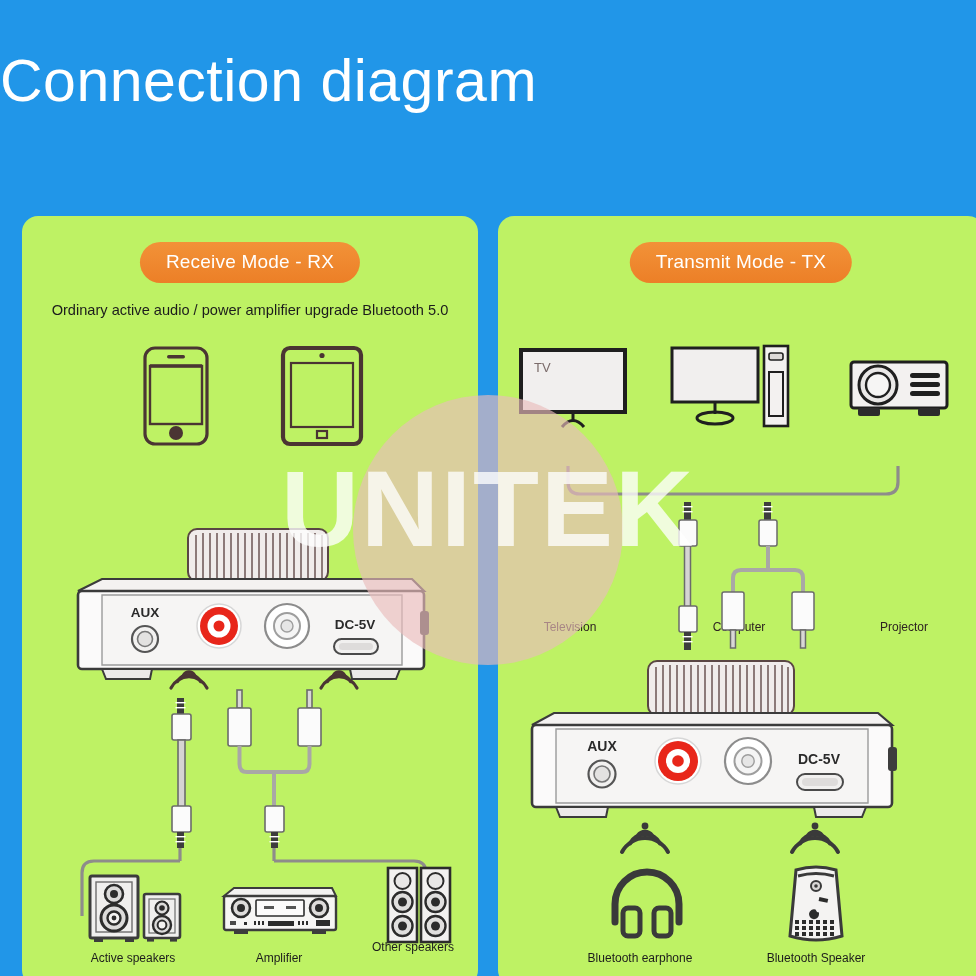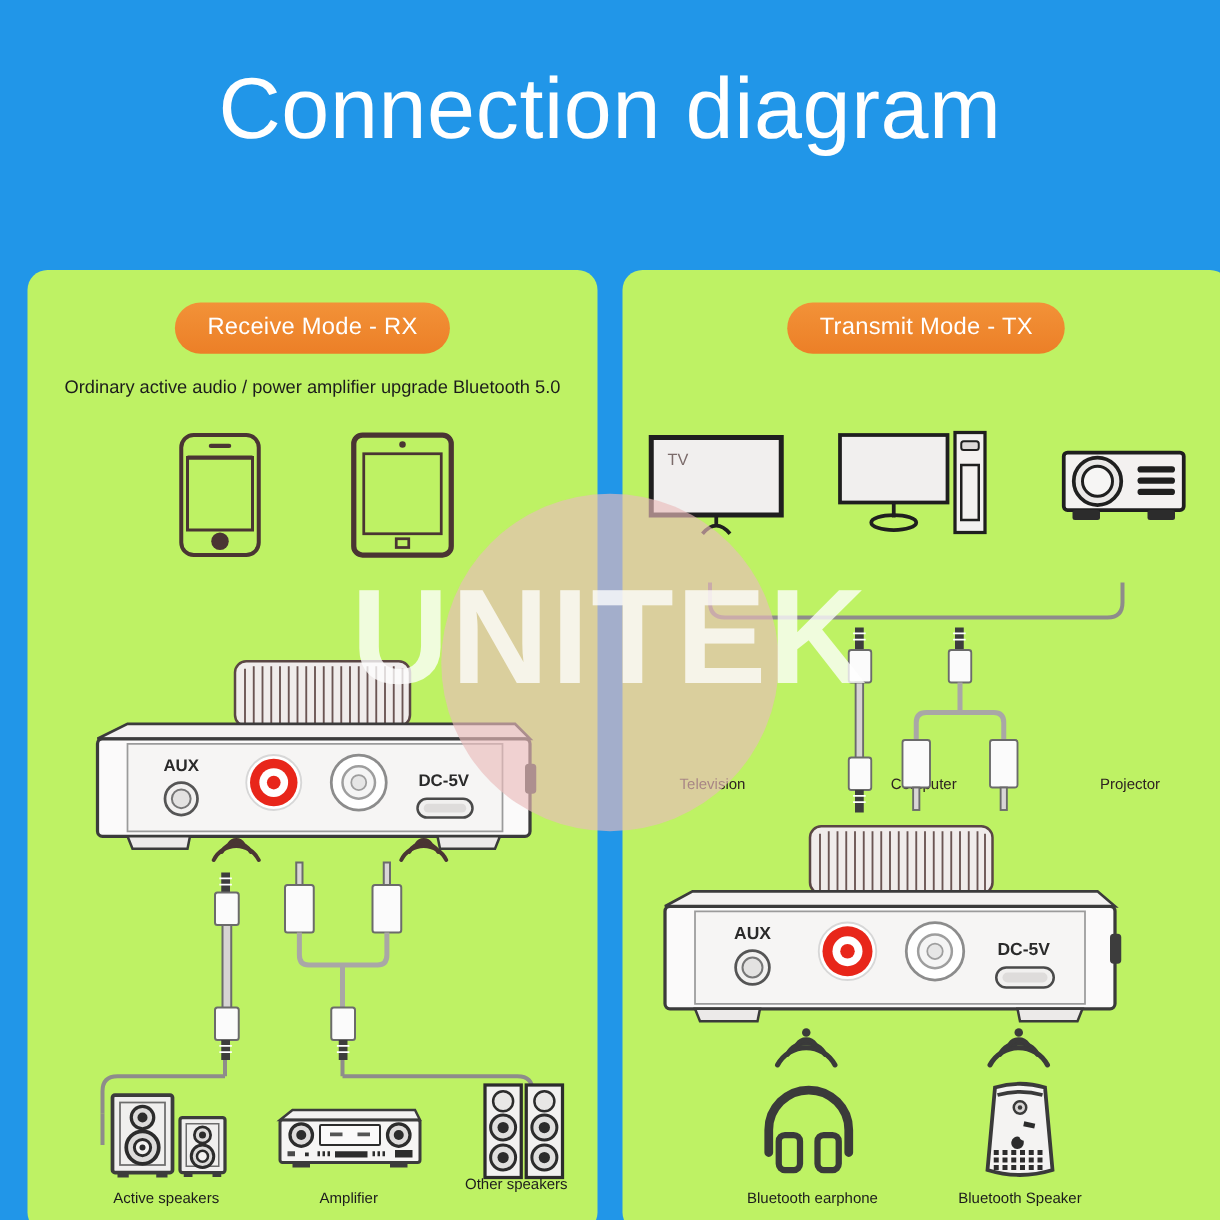--- a/index.html
+++ b/index.html
@@ -7,23 +7,22 @@
     width: 976px; height: 976px;
     background: #2196e8;
     font-family: "Liberation Sans", sans-serif;
     overflow: hidden;
   }
   #root { position: relative; width: 976px; height: 976px; }
 
   
   .page-title {
     position: absolute; top: 52px; left: 0; width: 100%;
-    text-align: center;
     color: #ffffff;
-    font-size: 69px;
+    font-size: 59px;
     font-weight: 400;
     letter-spacing: 0.5px;
     line-height: 1;
   }
 
   
   .panel {
     position: absolute;
     top: 176px;
     height: 770px;
@@ -479,21 +478,21 @@
         </svg>
       </div>
 
       <div class="art" style="left:112px; top:650px;">
         <svg width="74" height="72" viewBox="0 0 74 72">
           <path d="M5 56 L5 38 A32 32 0 0 1 69 38 L69 56" fill="none" stroke="#3a3a3a" stroke-width="7" stroke-linecap="round"></path>
           <rect x="13" y="42" width="17" height="28" rx="5" fill="none" stroke="#3a3a3a" stroke-width="5"></rect>
           <rect x="44" y="42" width="17" height="28" rx="5" fill="none" stroke="#3a3a3a" stroke-width="5"></rect>
         </svg>
       </div>
-      <div class="caption" style="left:152px; top:735px;">Bluetooth earphone</div>
+      <div class="caption" style="left:142px; top:735px;">Bluetooth earphone</div>
 
       <div class="art" style="left:290px; top:604px;">
         <svg width="54" height="38" viewBox="0 0 54 38">
           <g fill="none" stroke="#3a3a3a" stroke-width="4" stroke-linecap="round">
             <path d="M4 32 A26 26 0 0 1 50 32"></path>
             <path d="M12 23.5 A17 17 0 0 1 42 23.5"></path>
             <path d="M20 15.5 A8.5 8.5 0 0 1 34 15.5"></path>
           </g>
           <circle cx="27" cy="6" r="3.4" fill="#3a3a3a"></circle>
         </svg>

